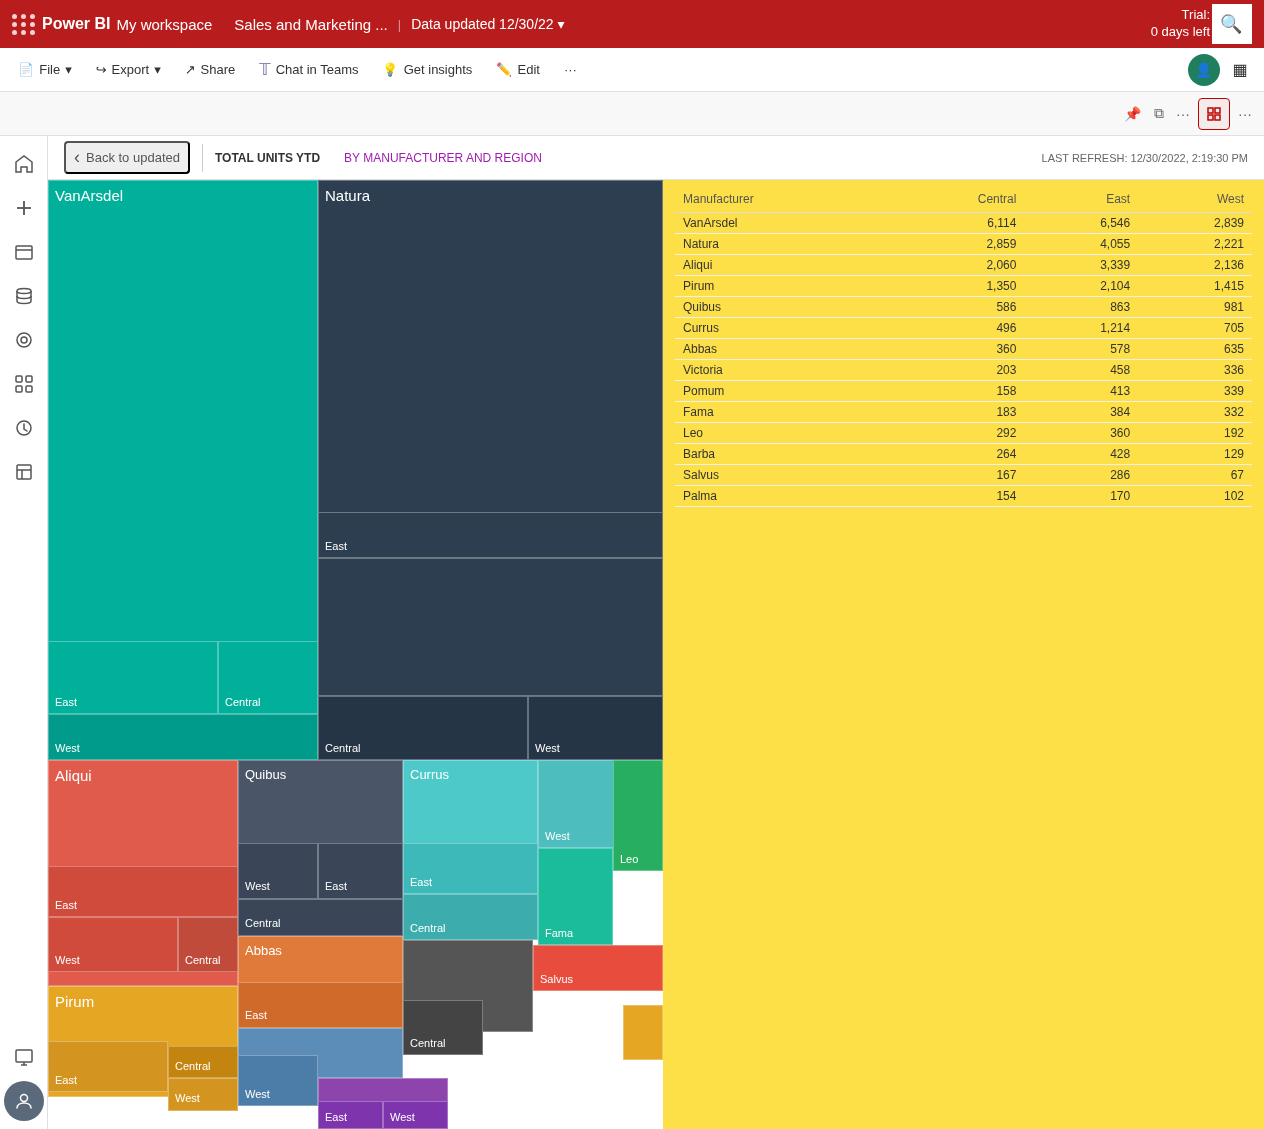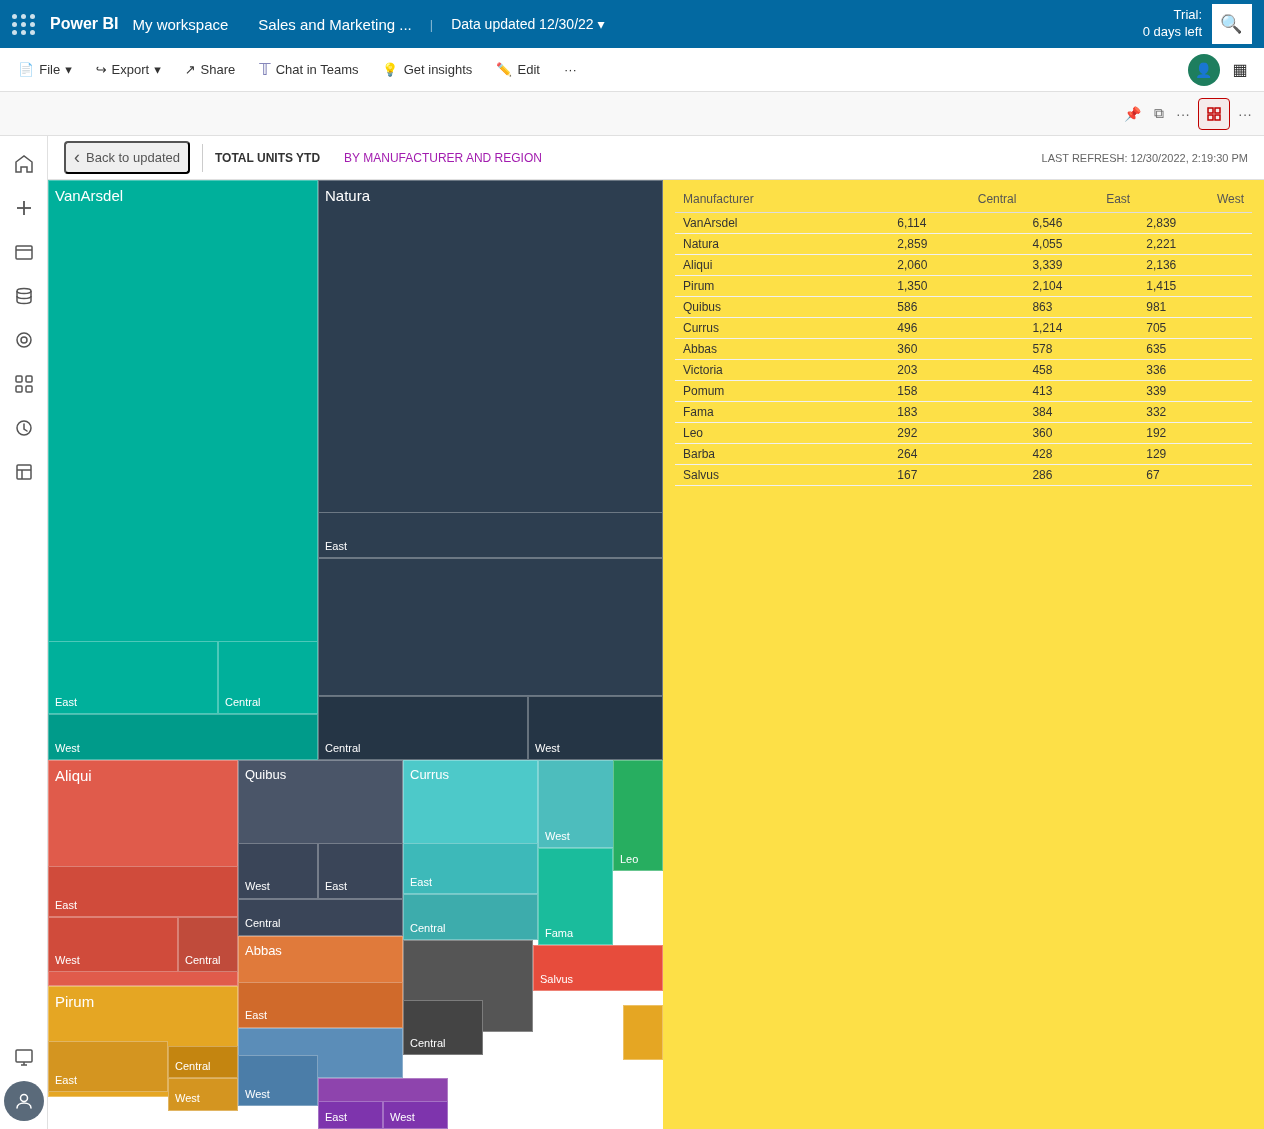--- a/index.html
+++ b/index.html
@@ -1,21 +1,21 @@
 <!DOCTYPE html>
 <html><head>
   <meta charset="utf-8">
   <style>
     * { box-sizing: border-box; margin: 0; padding: 0; }
     body { font-family: 'Segoe UI', Arial, sans-serif; font-size: 13px; background: #fff; overflow: hidden; width: 1264px; height: 1129px; }
 
     
     .top-nav {
-      display: flex; align-items: center; background: #0369a1; color: #fff;
-      height: 48px; padding: 8px 12px; gap: 10px;
+      display: flex; align-items: center; background: #b91c1c; color: #fff;
+      height: 48px; padding: 8px 12px; gap: 2px;
     }
     .top-nav-dots { display: grid; grid-template-columns: repeat(3,6px); gap: 3px; margin-right: 4px; }
     .top-nav-dot { width: 5px; height: 5px; background: rgba(255,255,255,0.8); border-radius: 50%; }
     .top-nav-logo { font-weight: 700; font-size: 16px; margin-right: 4px; }
     .top-nav-workspace { font-size: 15px; font-weight: 400; margin-right: 20px; }
     .top-nav-title { font-size: 15px; font-weight: 400; }
     .top-nav-data { font-size: 14px; display: flex; align-items: center; gap: 4px; }
     .top-nav-spacer { flex: 1; }
     .top-nav-trial { font-size: 13px; text-align: right; line-height: 1.3; }
     .top-nav-search-btn {
@@ -99,21 +99,21 @@
     .table-container {
       flex: 1; padding: 8px 12px; overflow-y: auto; background: #fde047;
     }
     .data-table { width: 100%; border-collapse: collapse; font-size: 12px; }
     .data-table th {
       text-align: right; padding: 4px 8px; font-weight: 400; color: #555;
       border-bottom: 1px solid #ddd;
     }
     .data-table th:first-child { text-align: left; }
     .data-table td {
-      text-align: left; padding: 3px 8px; border-bottom: 1px solid #f0f0f0; color: #333;
+      text-align: right; padding: 3px 8px; border-bottom: 1px solid #f0f0f0; color: #333;
     }
     .data-table td:first-child { text-align: left; }
     .data-table .col-header { padding-bottom: 6px; }
 
     
     .tm-cell {
       position: absolute;
       overflow: hidden;
       display: flex;
       align-items: flex-end;
@@ -489,19 +489,25 @@
                 <td>264</td>
                 <td>428</td>
                 <td>129</td>
               </tr>
               <tr>
                 <td>Salvus</td>
                 <td>167</td>
                 <td>286</td>
                 <td>67</td>
               </tr>
+              <tr>
+                <td>Palma</td>
+                <td>154</td>
+                <td>170</td>
+                <td>102</td>
+              </tr>
             </tbody>
         </table>
       </div>
 
     </div>
   </div>
 </div>
 
 </body></html>

